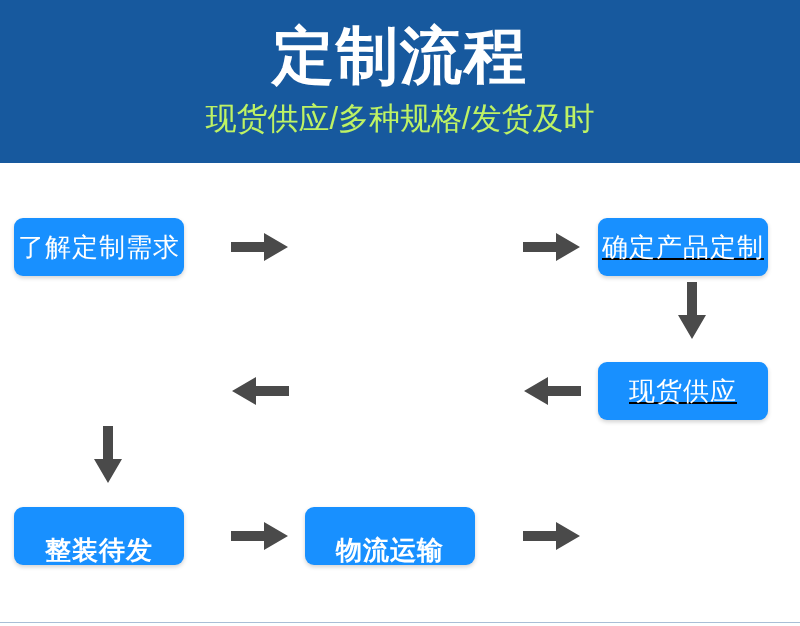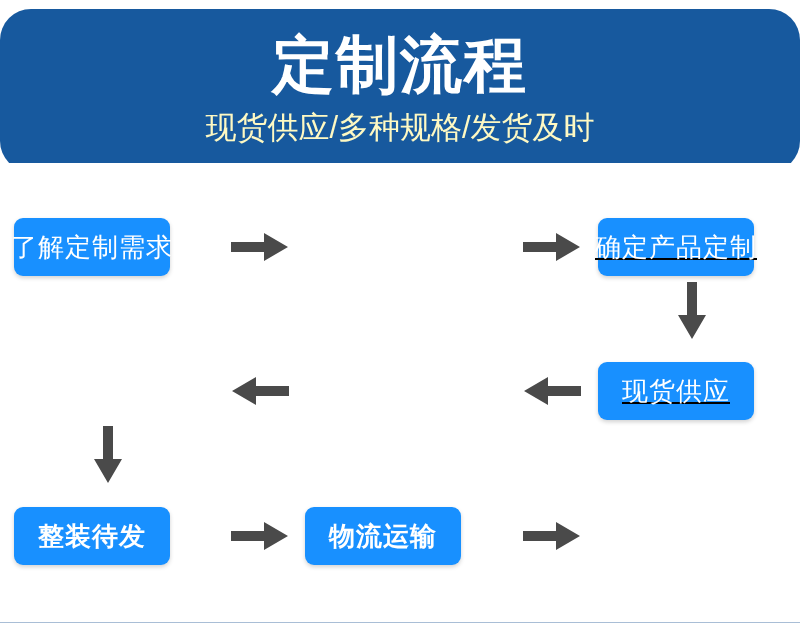--- a/index.html
+++ b/index.html
@@ -15,67 +15,66 @@
     width: 800px;
     height: 626px;
     background: #ffffff;
     overflow: hidden;
   }
 
   
   .banner {
     position: absolute;
     left: 0;
-    top: 9px;
+    top: 0;
     width: 800px;
     height: 163px;
     background: #17599e;
     box-sizing: border-box;
-    border-radius: 31px;
   }
   .banner-title {
     position: absolute;
     left: 0;
     top: 20px;
     width: 800px;
     text-align: center;
     color: #ffffff;
     font-size: 62px;
     line-height: 72px;
     font-weight: bold;
     letter-spacing: 2px;
     white-space: nowrap;
   }
   .banner-subtitle {
     position: absolute;
     left: 0;
     top: 99px;
     width: 800px;
     text-align: center;
-    color: #fef9c3;
+    color: #bef264;
     font-size: 31px;
     line-height: 40px;
     font-weight: normal;
     letter-spacing: 0px;
     white-space: nowrap;
   }
 
   
   .flow {
     position: absolute;
     left: 0;
     top: 163px;
     width: 800px;
     height: 463px;
     background: #ffffff;
   }
 
   .node {
     position: absolute;
-    width: 156px;
+    width: 170px;
     height: 58px;
     background: #1890ff;
     border-radius: 9px;
     box-shadow: 0 2px 4px rgba(0,0,0,0.18);
     display: flex;
     align-items: center;
     justify-content: center;
     box-sizing: border-box;
   }
   .node-label {
@@ -91,21 +90,21 @@
   }
 
   
   .col-1 { left: 14px; }
   .col-2 { left: 305px; }
   .col-3 { left: 598px; text-decoration: underline; }
 
   
   .row-1 { top: 55px; }
   .row-2 { top: 199px; }
-  .row-3 { top: 344px; }
+  .row-3 { top: 344px; align-items: flex-end; }
 
   
   .arrow {
     position: absolute;
     display: block;
   }
   .arrow-h {
     width: 58px;
     height: 30px;
   }

